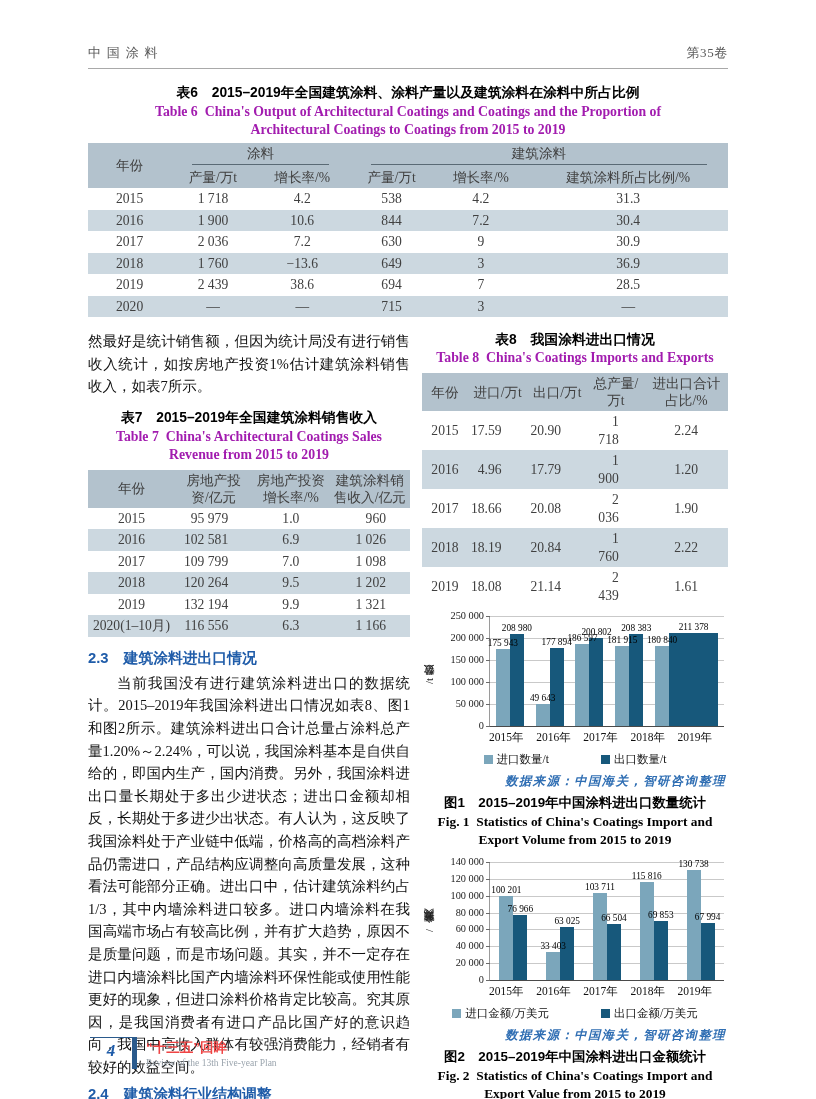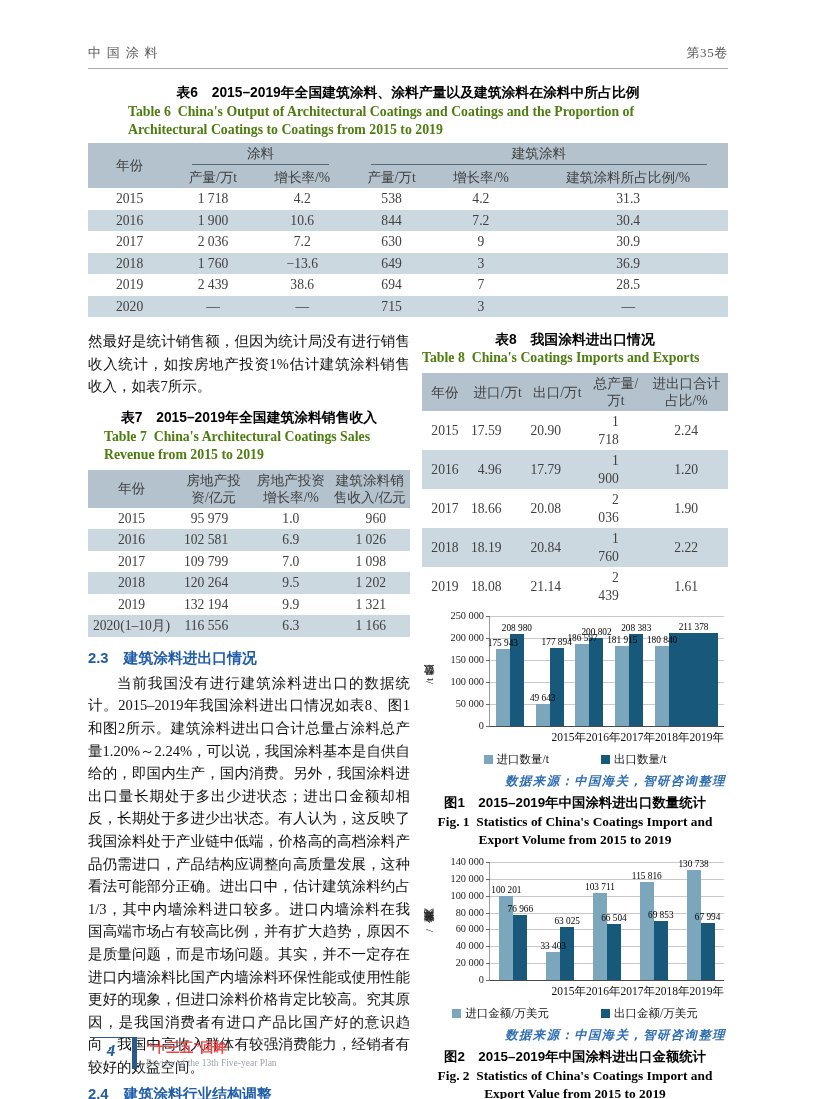--- a/index.html
+++ b/index.html
@@ -10,21 +10,21 @@
   
   .runhead{display:flex;justify-content:space-between;align-items:flex-end;
            padding-top:44px;padding-bottom:6px;border-bottom:1px solid #a9a9a9;
            font-size:13px;color:#595959;}
   .runhead .jname{letter-spacing:.45em;}
   .runhead .vol{letter-spacing:.05em;}
 
   
   .cap-zh{font-family:"Liberation Sans","DejaVu Sans",sans-serif;font-weight:bold;
           font-size:13.8px;text-align:center;line-height:19px;color:#000;}
-  .cap-en{font-weight:bold;font-size:13.8px;line-height:18px;color:#4d7c0f;}
+  .cap-en{font-weight:bold;font-size:13.8px;text-align:center;line-height:18px;color:#a21caf;}
 
   
   table{border-collapse:collapse;width:100%;font-size:13.6px;color:#404040;}
   thead tr{background:#b3c2cd;}
   th{font-weight:normal;padding:2px 3px;text-align:center;line-height:17px;}
   td{padding:2px 3px;text-align:center;line-height:17.5px;}
   tr.stripe{background:#ccd8e0;}
   .grp{display:block;margin:0 18px;padding-bottom:2px;border-bottom:1px solid #5a6a75;}
   #t6{margin-top:4px;}
   #t6 th,#t6 td{font-size:13.6px;}
@@ -59,21 +59,21 @@
   .ytick{position:absolute;left:-54px;width:48px;text-align:right;font-size:10.3px;
          color:#1a1a1a;line-height:12px;}
   .tickmark{position:absolute;left:-4px;width:4px;border-top:1px solid #6a6a6a;}
   .grid{position:absolute;left:0;right:0;border-top:1px solid #c9c9c9;}
   .bars{position:absolute;left:0;right:0;top:0;bottom:0;display:flex;
         justify-content:space-around;align-items:flex-end;}
   .bargroup{display:flex;align-items:flex-end;height:100%;}
   .bar{width:14px;position:relative;}
   .barlabel{position:absolute;bottom:100%;left:50%;transform:translateX(-50%);
             margin-bottom:1px;font-size:9.3px;color:#000;white-space:nowrap;z-index:3;}
-  .xlabels{display:flex;justify-content:flex-end;margin-left:52px;margin-right:4px;
+  .xlabels{display:flex;justify-content:space-between;margin-left:52px;margin-right:16px;
            font-size:11.5px;color:#111;margin-top:3px;}
   .legend{display:flex;justify-content:center;gap:52px;margin-top:7px;font-size:11.5px;}
   .legenditem{display:flex;align-items:center;gap:4px;}
   .swatch{width:9px;height:9px;display:inline-block;}
   .datasource{font-style:italic;font-weight:bold;color:#2f6eb3;font-size:12.3px;
               text-align:right;letter-spacing:1.5px;margin-top:6px;padding-right:2px;}
   .figcap-zh{font-family:"Liberation Sans","DejaVu Sans",sans-serif;font-weight:bold;
              font-size:13.4px;text-align:center;margin-top:4px;color:#000;}
   .figcap-en{font-weight:bold;font-size:13.4px;text-align:center;line-height:18px;color:#000;}
 

